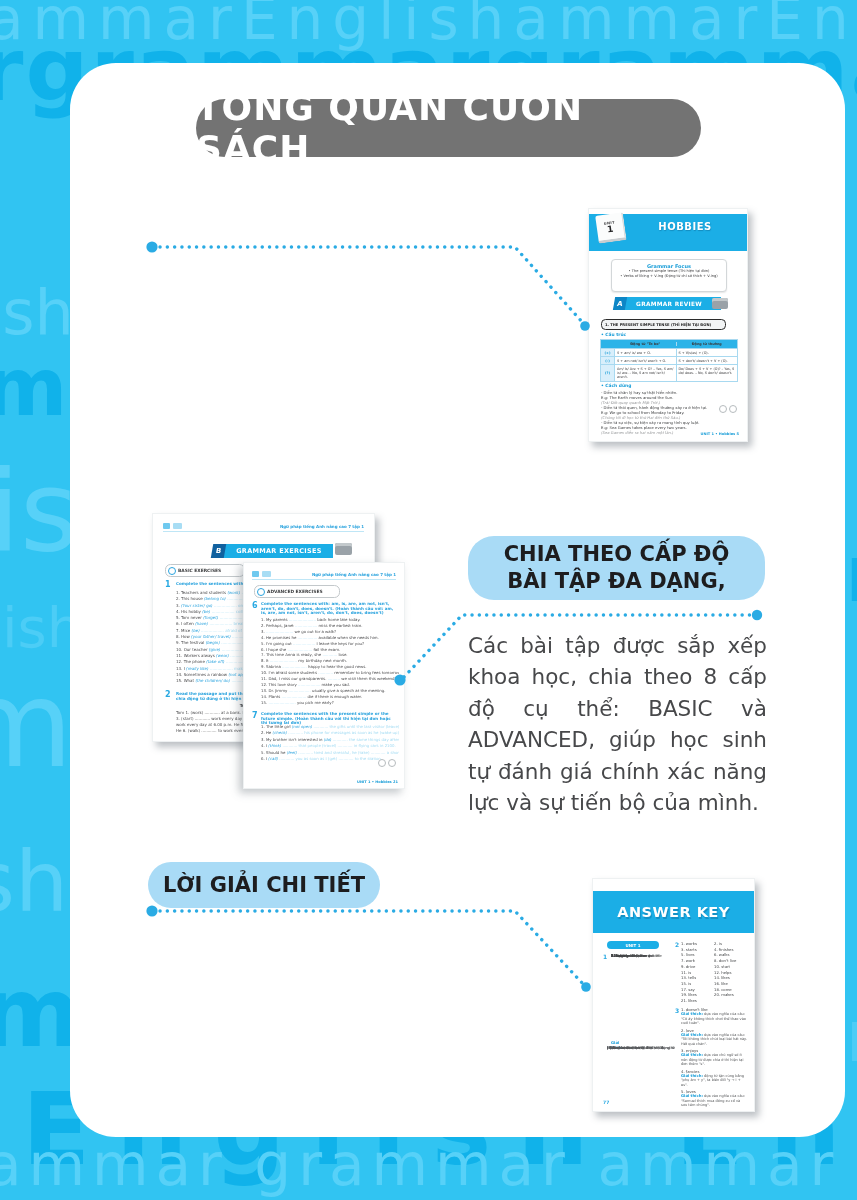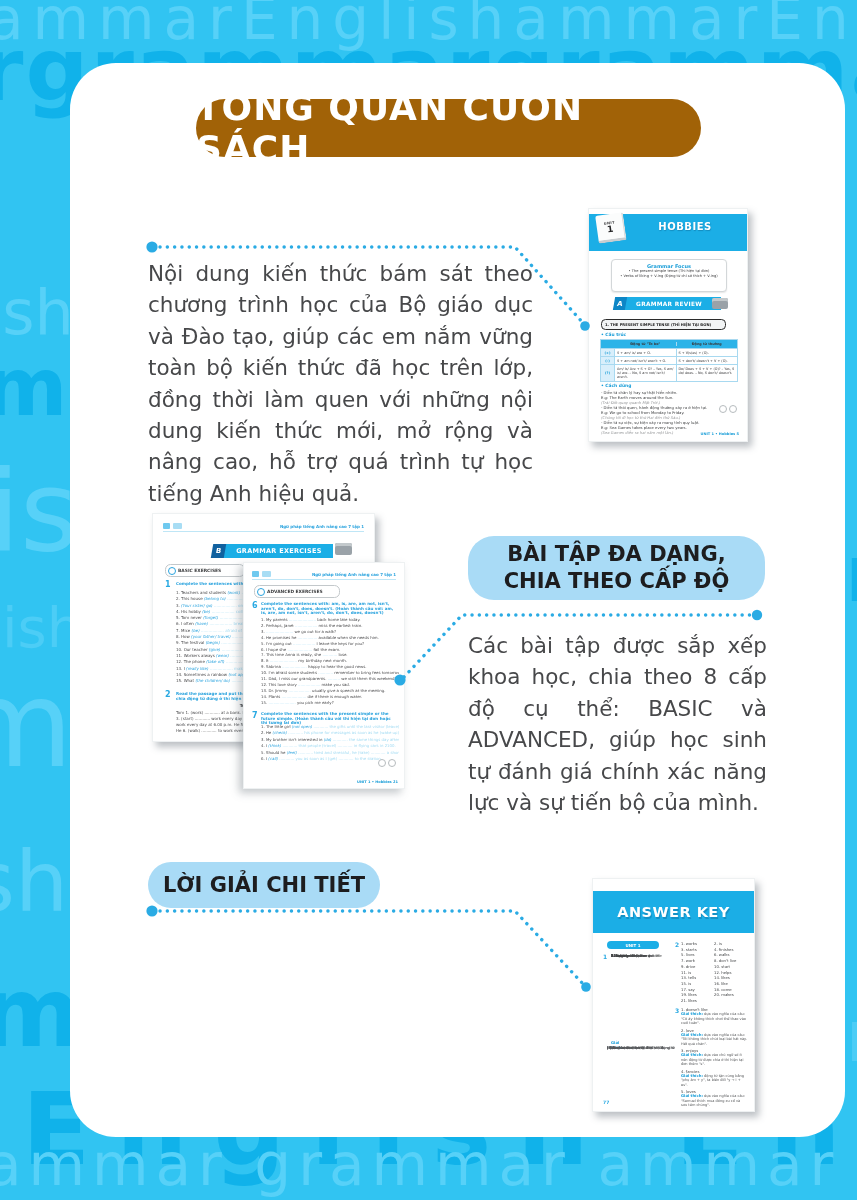--- a/index.html
+++ b/index.html
@@ -19,21 +19,21 @@
   .wm:nth-of-type(9){top:665px;left:-360px;font-size:120px;}
   .wm:nth-of-type(10){top:840px;left:-235px;font-size:84px;}
   .wm:nth-of-type(11){top:965px;left:-300px;font-size:96px;font-weight:800;color:#10b2ea;}
   .wm:nth-of-type(12){top:315px;left:795px;font-size:86px;}
   .wm:nth-of-type(13){top:535px;left:792px;font-size:78px;font-weight:800;color:#10b2ea;}
   .wm:nth-of-type(14){top:765px;left:788px;font-size:96px;}
   .wm:nth-of-type(15){top:1000px;left:800px;font-size:72px;color:#4ccdf6;}
 
   .card{position:absolute;left:70px;top:63px;width:775px;height:1074px;background:#fff;border-radius:46px;z-index:1;}
 
-  .main-title{position:absolute;left:196px;top:99px;width:505px;height:58px;background:#a16207;border-radius:29px;
+  .main-title{position:absolute;left:196px;top:99px;width:505px;height:58px;background:#737373;border-radius:29px;
     color:#fff;font-size:36px;font-weight:800;display:flex;align-items:center;justify-content:center;letter-spacing:1px;z-index:2;}
 
   .pill{position:absolute;background:#a9dbf6;color:#1d1d1f;font-weight:800;display:flex;flex-direction:column;
     align-items:center;justify-content:center;z-index:2;text-align:center;}
   .pill1{left:148px;top:197px;width:276px;height:47px;border-radius:23px;font-size:21px;}
   .pill2{left:468px;top:536px;width:297px;height:64px;border-radius:26px;font-size:21px;line-height:27px;}
   .pill3{left:148px;top:862px;width:232px;height:46px;border-radius:23px;font-size:21px;}
 
   .para{position:absolute;color:#47484a;font-size:21.5px;line-height:31.4px;text-align:justify;margin:0;z-index:2;}
   .para1{left:148px;top:258px;width:385px;}
@@ -186,25 +186,24 @@
       <span class="wm">grammar</span>
       <span class="wm">English</span>
       <span class="wm">grammar</span>
       <span class="wm">English</span>
     </div>
 
   <div class="card"></div>
 
   <div class="main-title">TỔNG QUAN CUỐN SÁCH</div>
 
-  <p class="para para1">Nội dung kiến thức bám sát theo chương trình học của Bộ giáo dục và Đào tạo, giúp các em nắm vững toàn bộ kiến thức đã học trên lớp, đồng thời làm quen với những nội dung kiến thức mới, mở rộng và nâng cao, hỗ trợ quá trình tự học tiếng Anh hiệu quả.</p>
 
   <div class="pill pill2">
+    <span>CHIA THEO CẤP ĐỘ</span>
     <span>BÀI TẬP ĐA DẠNG,</span>
-    <span>CHIA THEO CẤP ĐỘ</span>
   </div>
   <p class="para para2">Các bài tập được sắp xếp khoa học, chia theo 8 cấp độ cụ thể: BASIC và  ADVANCED, giúp học sinh tự đánh giá chính xác năng lực và sự tiến bộ của mình.</p>
 
   <div class="pill pill3">
     <span>LỜI GIẢI CHI TIẾT</span>
   </div>
 
   <div class="book bk1">
     <div class="bk1-head"></div>
     <div class="cube">

